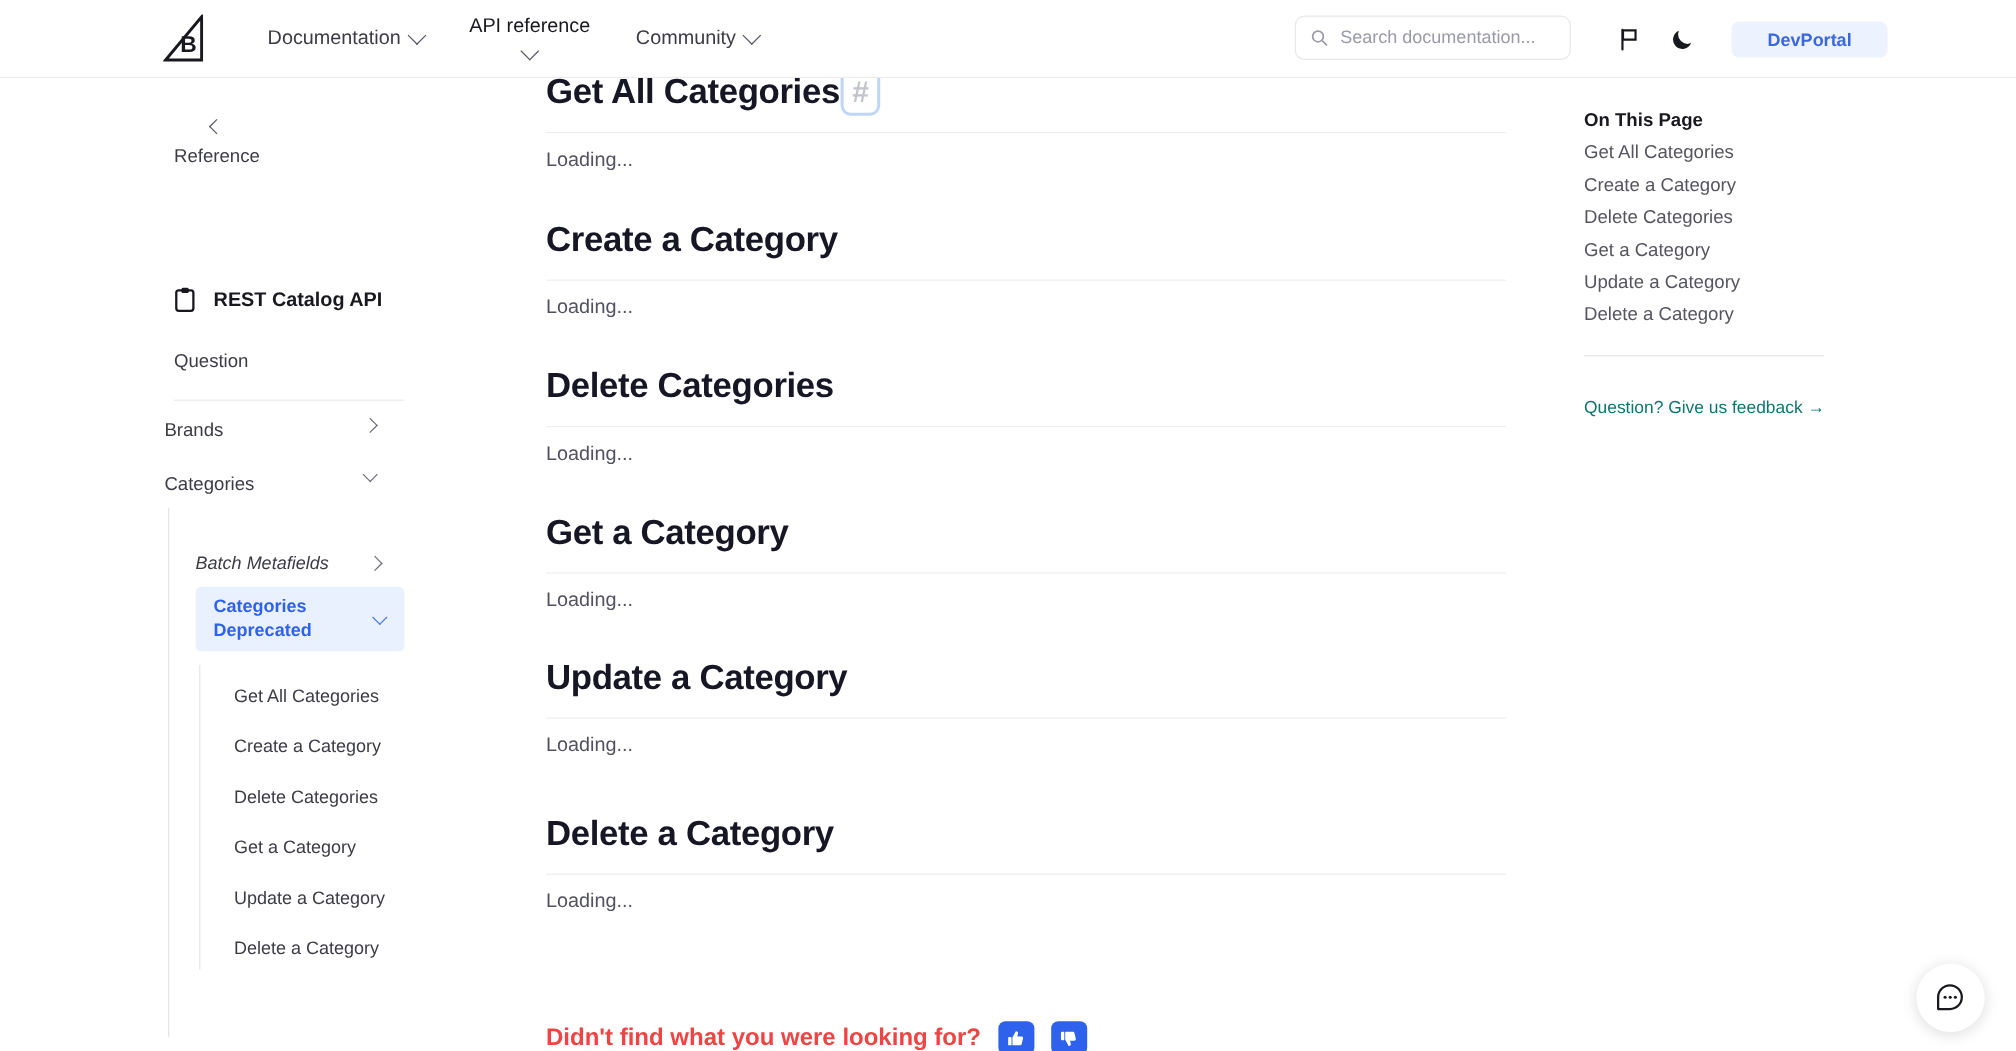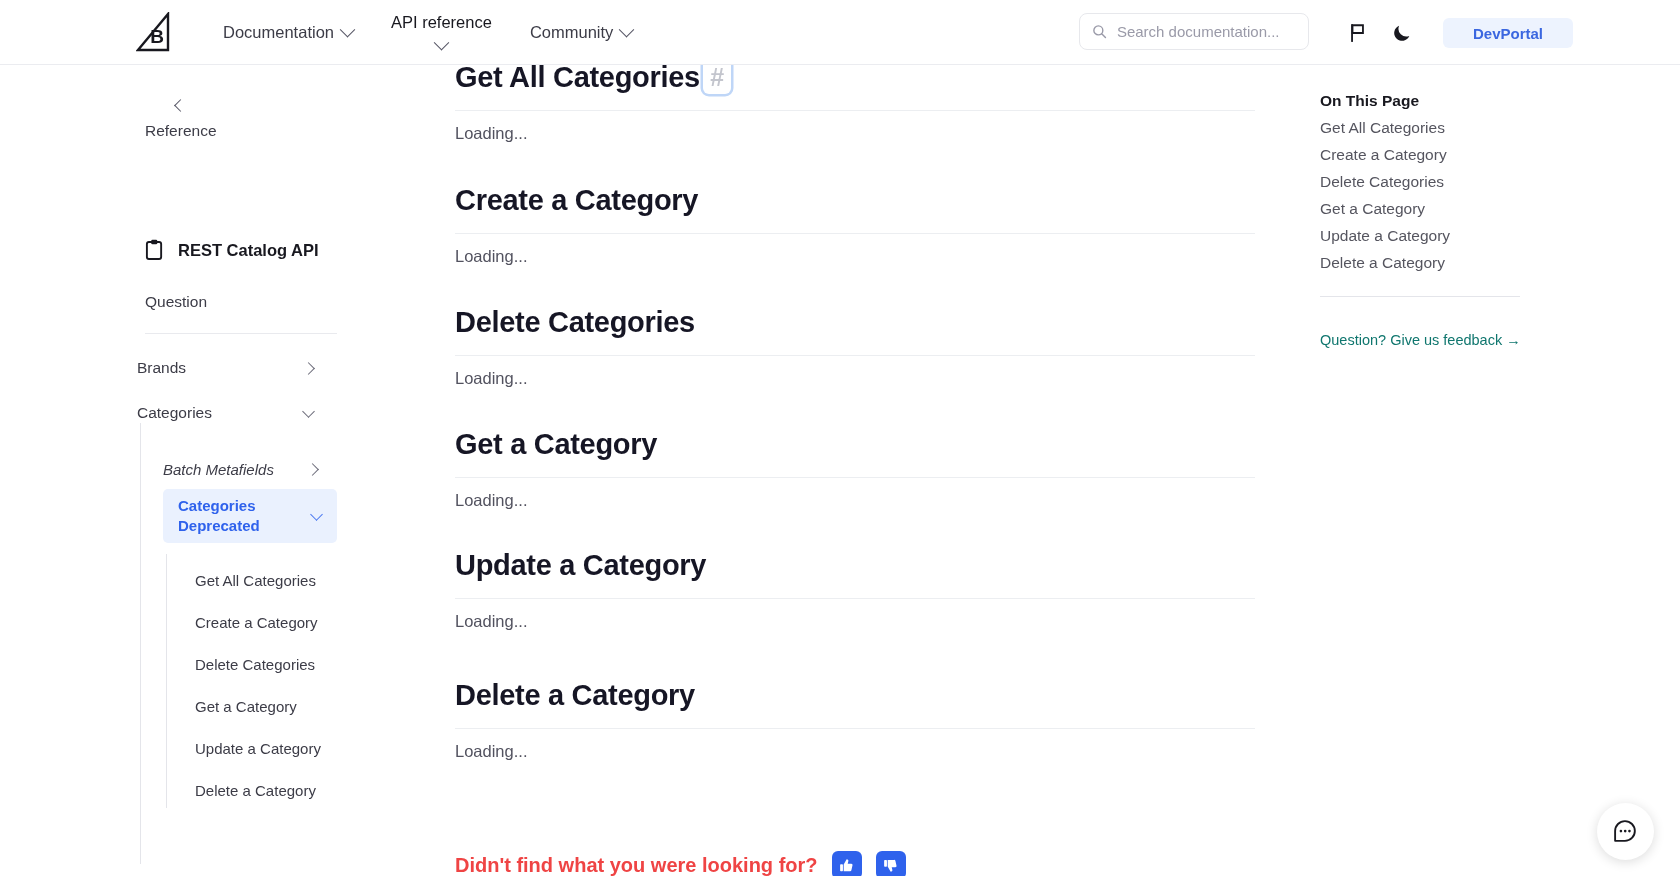--- a/index.html
+++ b/index.html
@@ -161,21 +161,21 @@
     width: 192px; height: 1px;
     background: #e9eaee;
   }
 
   .sb-row {
     position: absolute;
     left: 137px;
     width: 200px;
     height: 36px;
     display: flex;
-    align-items: center;
+    align-items: flex-start;
     justify-content: space-between;
     font-size: 15.5px;
     color: #3c3c47;
     cursor: pointer;
     padding-right: 24px;
   }
   #sb-brands { top: 285px; }
   #sb-categories { top: 330px; }
 
   .chev-r {

